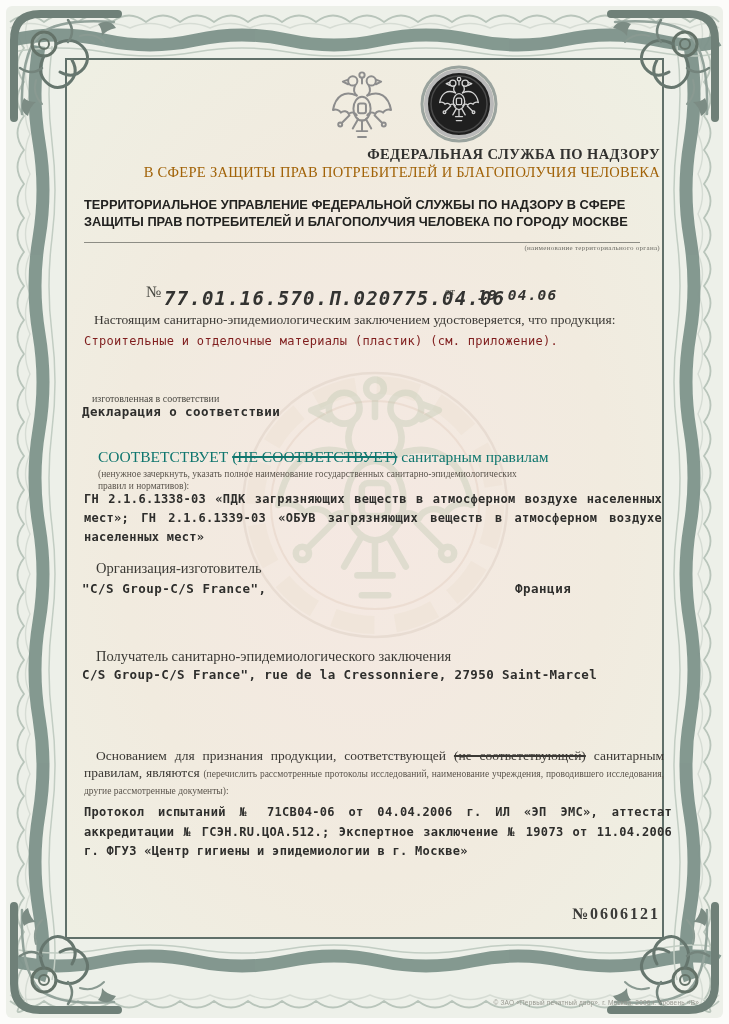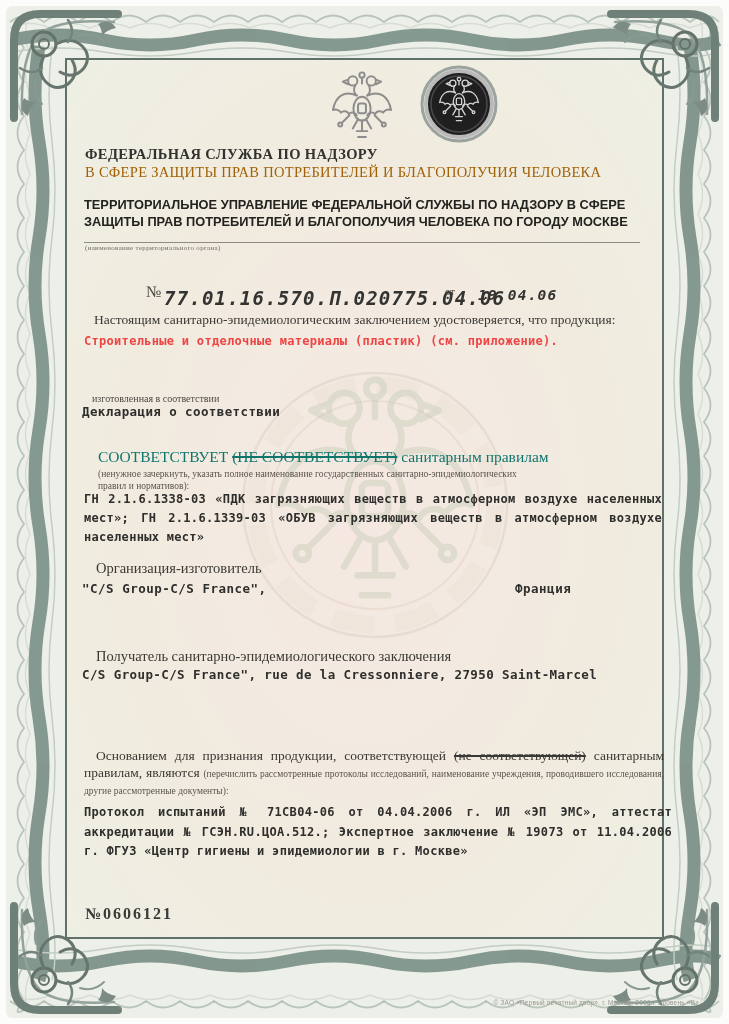--- a/index.html
+++ b/index.html
@@ -1,38 +1,38 @@
 <!DOCTYPE html>
 <html><head>
 <meta charset="utf-8">
 <style>
   html,body{margin:0;padding:0;}
   body{width:729px;height:1024px;background:#fcfcfa;position:relative;overflow:hidden;
        font-family:"Liberation Serif",serif;}
   #borderart{position:absolute;left:0;top:0;z-index:0;}
   .content{position:absolute;left:68px;top:62px;width:592px;height:874px;z-index:1;}
   .abs{position:absolute;}
-  .ctr{left:17px;right:0;text-align:left;}
+  .ctr{left:4px;right:0;text-align:right;}
   .serif{font-family:"Liberation Serif",serif;}
   .sans{font-family:"Liberation Sans",sans-serif;}
   .mono{font-family:"DejaVu Sans Mono",monospace;}
   .hdr1{top:84px;font-size:14.5px;font-weight:bold;letter-spacing:.4px;color:#31312f;}
   .hdr2{top:102px;font-size:14.5px;font-weight:normal;letter-spacing:.3px;color:#a16207;}
   .terr{top:134px;left:16px;width:566px;font-size:12.8px;font-weight:bold;line-height:17px;color:#222220;}
   .terr-line{top:180px;left:16px;width:556px;border-top:1px solid #8d8d85;height:0;}
   .terr-cap{top:182px;font-size:7px;color:#6d6d66;letter-spacing:.3px;}
   .title{top:190px;font-size:19.5px;font-weight:bold;letter-spacing:.8px;color:#54534c;}
   .no-sign{top:221px;left:78px;font-size:16px;color:#4a4a44;}
   .no-val{top:225px;left:96px;font-size:19px;font-weight:bold;font-style:italic;letter-spacing:1.2px;color:#333331;}
   .no-ot{top:223px;left:377px;font-size:11px;color:#4a4a44;}
   .no-date{top:225px;left:410px;font-size:14.5px;font-weight:bold;font-style:italic;letter-spacing:1.2px;color:#333331;}
   .intro{top:250px;left:26px;font-size:13.5px;color:#3a3834;}
   .prod1{top:272px;left:16px;}
   .prod2{top:290px;left:16px;}
-  .typed{font-size:12px;font-weight:bold;letter-spacing:.3px;color:#ef4444;}
+  .typed{font-size:12px;font-weight:normal;letter-spacing:.3px;color:#7f1d1d;}
   .man-cap{top:331px;left:24px;font-size:10px;color:#4c4a44;}
   .man-val{top:342px;left:14px;font-size:12.5px;font-weight:bold;letter-spacing:.4px;color:#2e2e2c;}
   .conf{top:386px;left:30px;font-size:15.5px;color:#0f766e;}
   .struck{text-decoration:line-through;text-decoration-thickness:1.5px;}
   .conf-note{top:406px;left:30px;width:445px;font-size:9.5px;line-height:12px;color:#5a544c;}
   .rules{top:428px;left:16px;width:578px;font-size:12px;font-weight:bold;line-height:19px;
          letter-spacing:.3px;color:#2e2e2c;text-align:justify;}
   .man-label{top:498px;left:28px;font-size:14.5px;color:#3a3934;}
   .man-value{top:519px;left:14px;font-size:12.5px;font-weight:bold;letter-spacing:.5px;color:#2e2e2c;}
   .man-country{top:519px;left:447px;font-size:12.5px;font-weight:bold;letter-spacing:.5px;color:#2e2e2c;}

